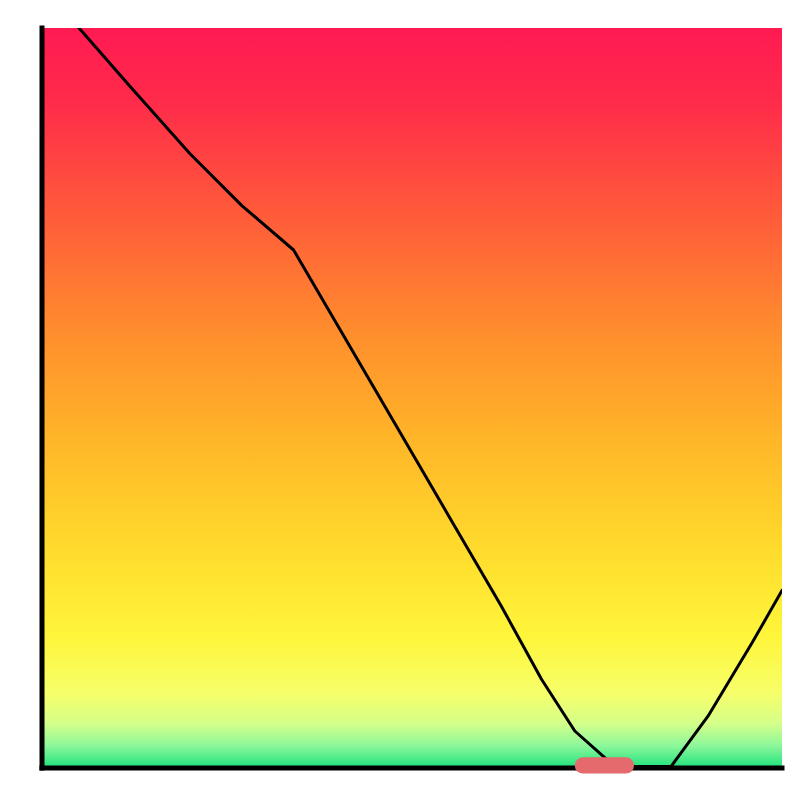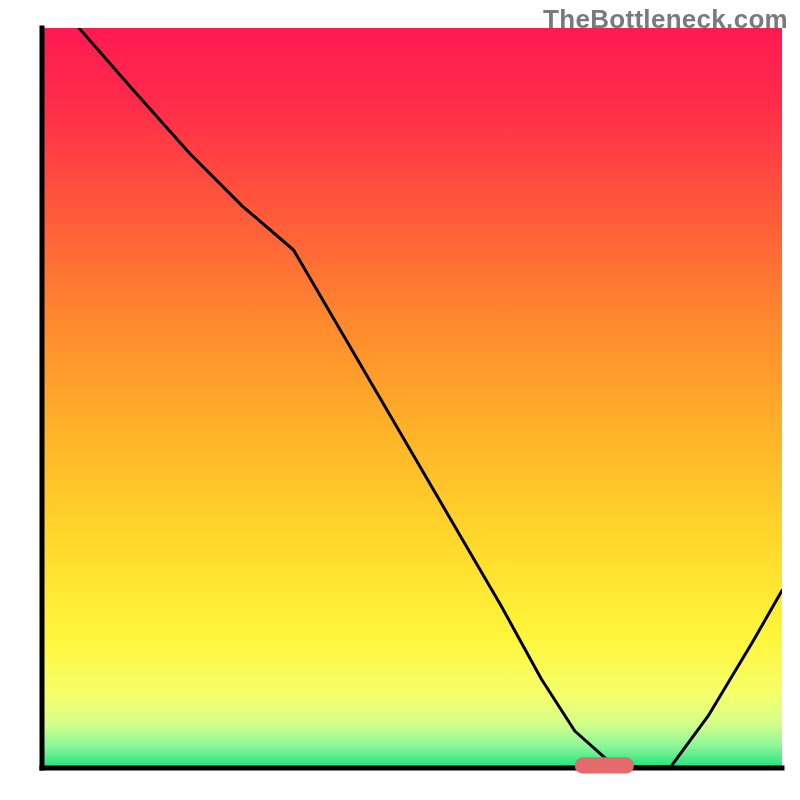--- a/index.html
+++ b/index.html
@@ -25,21 +25,20 @@
     letter-spacing: 0.3px;
     z-index: 20;
   }
   svg {
     display: block;
   }
 </style>
 </head>
 <body>
 <div class="container">
-  <div class="watermark">TheBottleneck.com</div>
   <svg id="chart-svg" width="800" height="800" viewBox="0 0 800 800">
       <defs>
         <linearGradient id="bg-grad" x1="0" y1="0" x2="0" y2="1">
           <stop offset="0%" stop-color="#ff1a52"></stop>
           <stop offset="10%" stop-color="#ff2b4a"></stop>
           <stop offset="25%" stop-color="#ff5a3a"></stop>
           <stop offset="40%" stop-color="#ff8a2e"></stop>
           <stop offset="55.00000000000001%" stop-color="#ffb428"></stop>
           <stop offset="70%" stop-color="#ffda2c"></stop>
           <stop offset="82%" stop-color="#fff53a"></stop>

